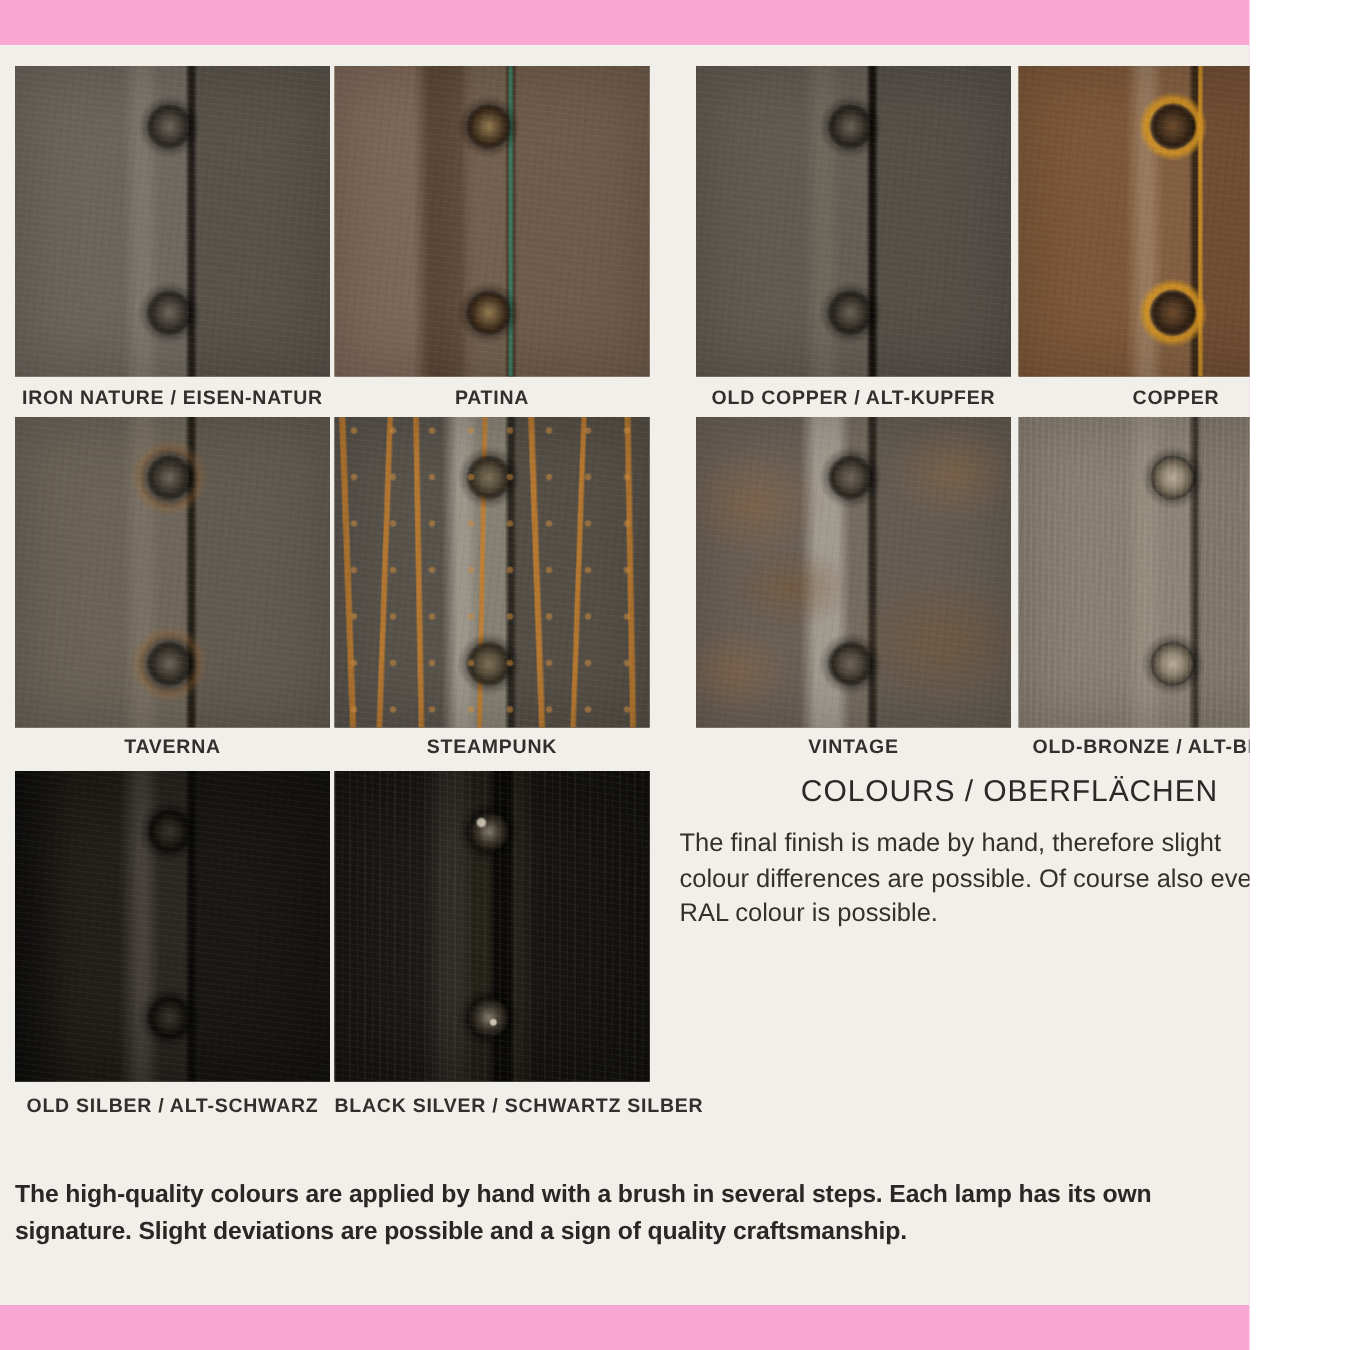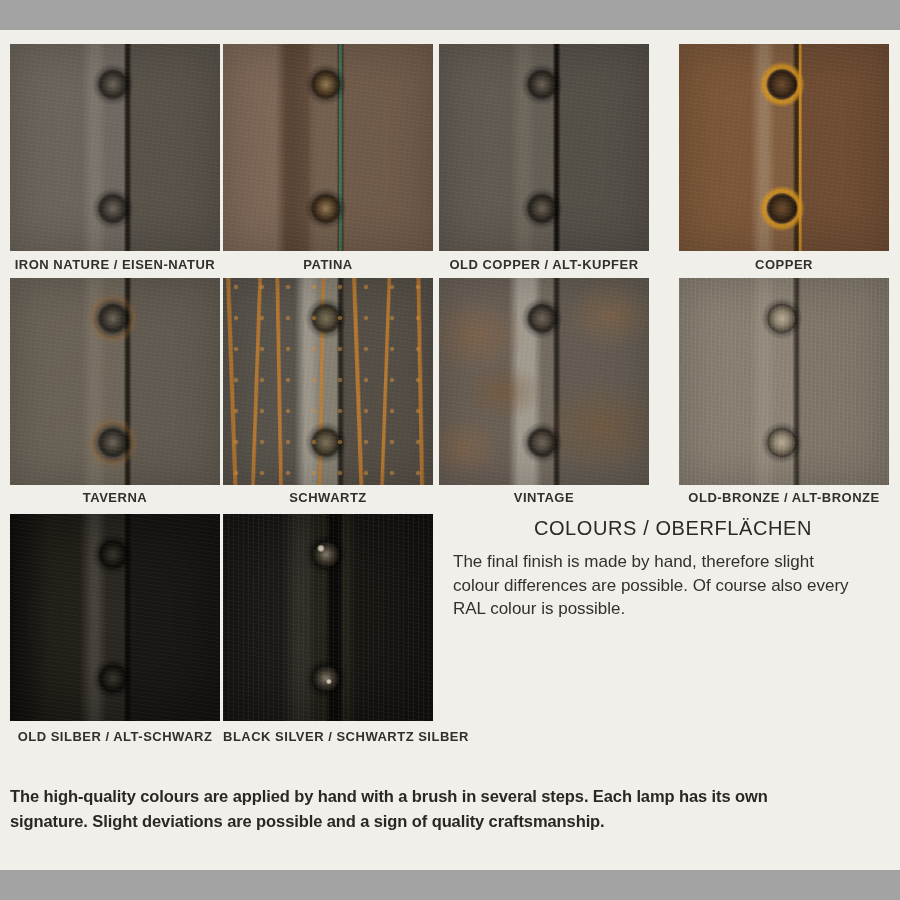--- a/index.html
+++ b/index.html
@@ -1,17 +1,17 @@
 <!DOCTYPE html>
 <html><head>
 <meta charset="utf-8">
 <style>
   html,body{margin:0;padding:0;background:#ffffff;}
   body{font-family:"Liberation Sans", sans-serif;}
-  .screen{position:relative;width:900px;height:900px;background:#a3a3a3;overflow:hidden;}
+  .screen{position:relative;width:833px;height:900px;background:#f9a8d4;overflow:hidden;}
   .canvas-bg{position:absolute;left:0;top:30px;width:900px;height:840px;background:#f1efe9;}
 
   
   .tile{
     position:absolute;width:210px;height:207px;overflow:hidden;
     --a1:transparent;--a2:transparent;
     background-color:var(--left);
     box-shadow:inset 0 0 45px rgba(0,0,0,.22);
     --rvt:radial-gradient(circle 16px at 49% 19.5%, var(--rivethi) 0px, var(--rivet) 7px, var(--rivetdk) 12px, rgba(0,0,0,.55) 14px, transparent 16px);
     --rvb:radial-gradient(circle 16px at 49% 79.5%, var(--rivethi) 0px, var(--rivet) 7px, var(--rivetdk) 12px, rgba(0,0,0,.55) 14px, transparent 16px);
@@ -87,21 +87,21 @@
       radial-gradient(circle 4px at calc(49% - 5px) calc(19.5% - 6px), var(--a1) 2px, transparent 4px),
       radial-gradient(circle 3px at calc(49% + 3px) calc(79.5% + 3px), var(--a1) 1.5px, transparent 3px),
       var(--rvt), var(--rvb), var(--ringt), var(--ringb), var(--plate);
   }
   .tile--black-silver::after{
     content:"";position:absolute;inset:0;
     background-image:repeating-linear-gradient(90deg, rgba(220,210,190,.05) 0 1px, transparent 1px 5px);
   }
 
   
-  .c1{left:10px}.c2{left:223px}.c3{left:439px}.c4{left:679px}
+  .c1{left:10px}.c2{left:223px}.c3{left:464px}.c4{left:679px}
   .r1{top:44px}.r2{top:278px}.r3{top:514px}
 
   .lbl{
     position:absolute;width:210px;text-align:center;white-space:nowrap;
     font-size:13px;font-weight:bold;letter-spacing:.5px;color:#31302c;
   }
   .lr1{top:257px}.lr2{top:490px}.lr3{top:729px}
 
   
   .textcol{position:absolute;left:453px;top:517px;width:440px;color:#33312c;}
@@ -137,21 +137,21 @@
   <div class="lbl lr1 c2">PATINA</div>
   <div class="lbl lr1 c3">OLD COPPER / ALT-KUPFER</div>
   <div class="lbl lr1 c4">COPPER</div>
 
   <div class="tile tile--taverna r2 c1" style="--left: #6a6257; --hi: #787062; --strip: #6e665a; --seam: #232018; --right: #615a50; --rivethi: #6f675b; --rivet: #464037; --rivetdk: #2a2620; --a1: rgba(152,97,46,0.38);"></div>
   <div class="tile tile--steampunk r2 c2" style="--left: #57524a; --hi: #9b958a; --strip: #868072; --seam: #2b2721; --right: #544e45; --rivethi: #7d7257; --rivet: #574e3c; --rivetdk: #322b1f; --a1: rgba(197,126,44,0.85); --a2: rgba(206,140,62,0.55);"></div>
   <div class="tile tile--vintage r2 c3" style="--left: #695f55; --hi: #a19a8f; --strip: #746b60; --seam: #2c2721; --right: #635b51; --rivethi: #6f665a; --rivet: #4e463c; --rivetdk: #2b2720; --a1: rgba(146,104,66,0.45); --a2: rgba(122,86,52,0.5);"></div>
   <div class="tile tile--old-bronze r2 c4" style="--left: #877d70; --hi: #948a7c; --strip: #8b8174; --seam: #3c362e; --right: #7e7568; --rivethi: #b9ac97; --rivet: #8f8470; --rivetdk: #5d5445;"></div>
 
   <div class="lbl lr2 c1">TAVERNA</div>
-  <div class="lbl lr2 c2">SCHWARTZ</div>
+  <div class="lbl lr2 c2">STEAMPUNK</div>
   <div class="lbl lr2 c3">VINTAGE</div>
   <div class="lbl lr2 c4">OLD-BRONZE / ALT-BRONZE</div>
 
   <div class="tile tile--old-black r3 c1" style="--left: #232019; --hi: #46413a; --strip: #2b2822; --seam: #0c0b09; --right: #1a1815; --rivethi: #3b3630; --rivet: #242019; --rivetdk: #100e0b;"></div>
   <div class="tile tile--black-silver r3 c2" style="--left: #1c1a17; --hi: #302d27; --strip: #242119; --seam: #0b0a08; --right: #171512; --rivethi: #8a8070; --rivet: #403a2f; --rivetdk: #1a1712; --a1: rgba(232,222,200,0.9);"></div>
 
   <div class="lbl lr3 c1">OLD SILBER / ALT-SCHWARZ</div>
   <div class="lbl lr3 c2">BLACK SILVER / SCHWARTZ SILBER</div>
 
   <div class="textcol">

